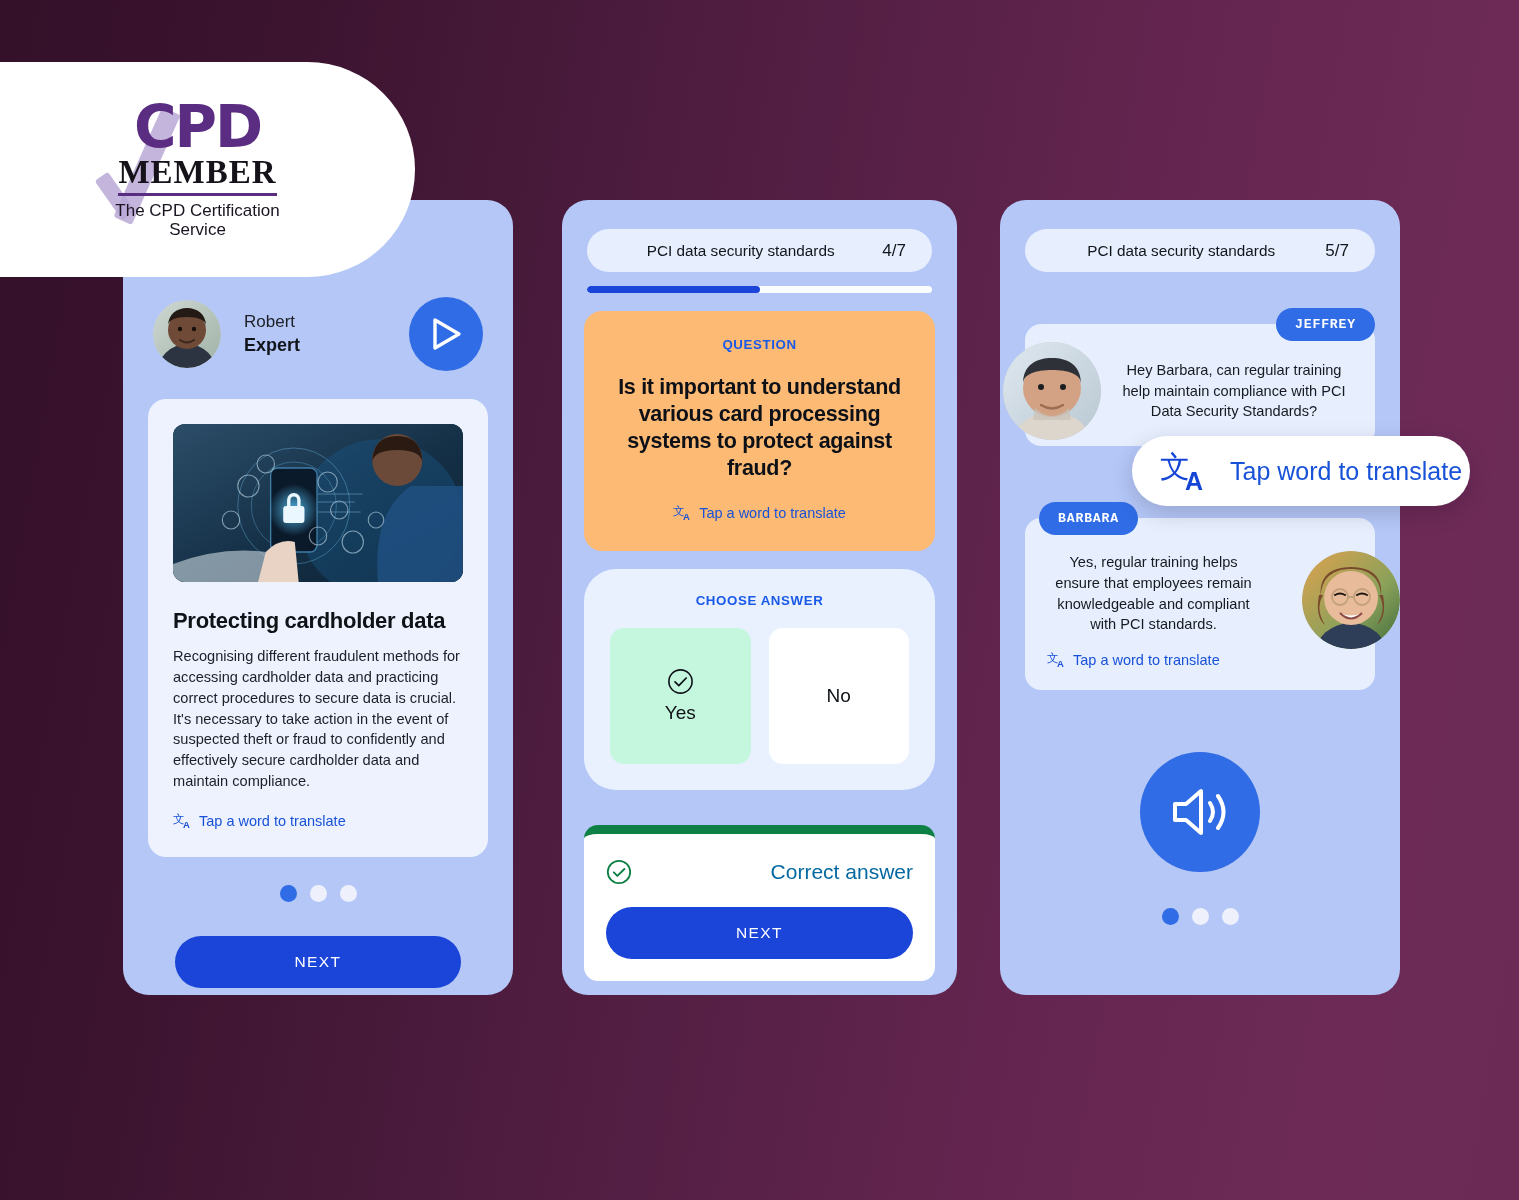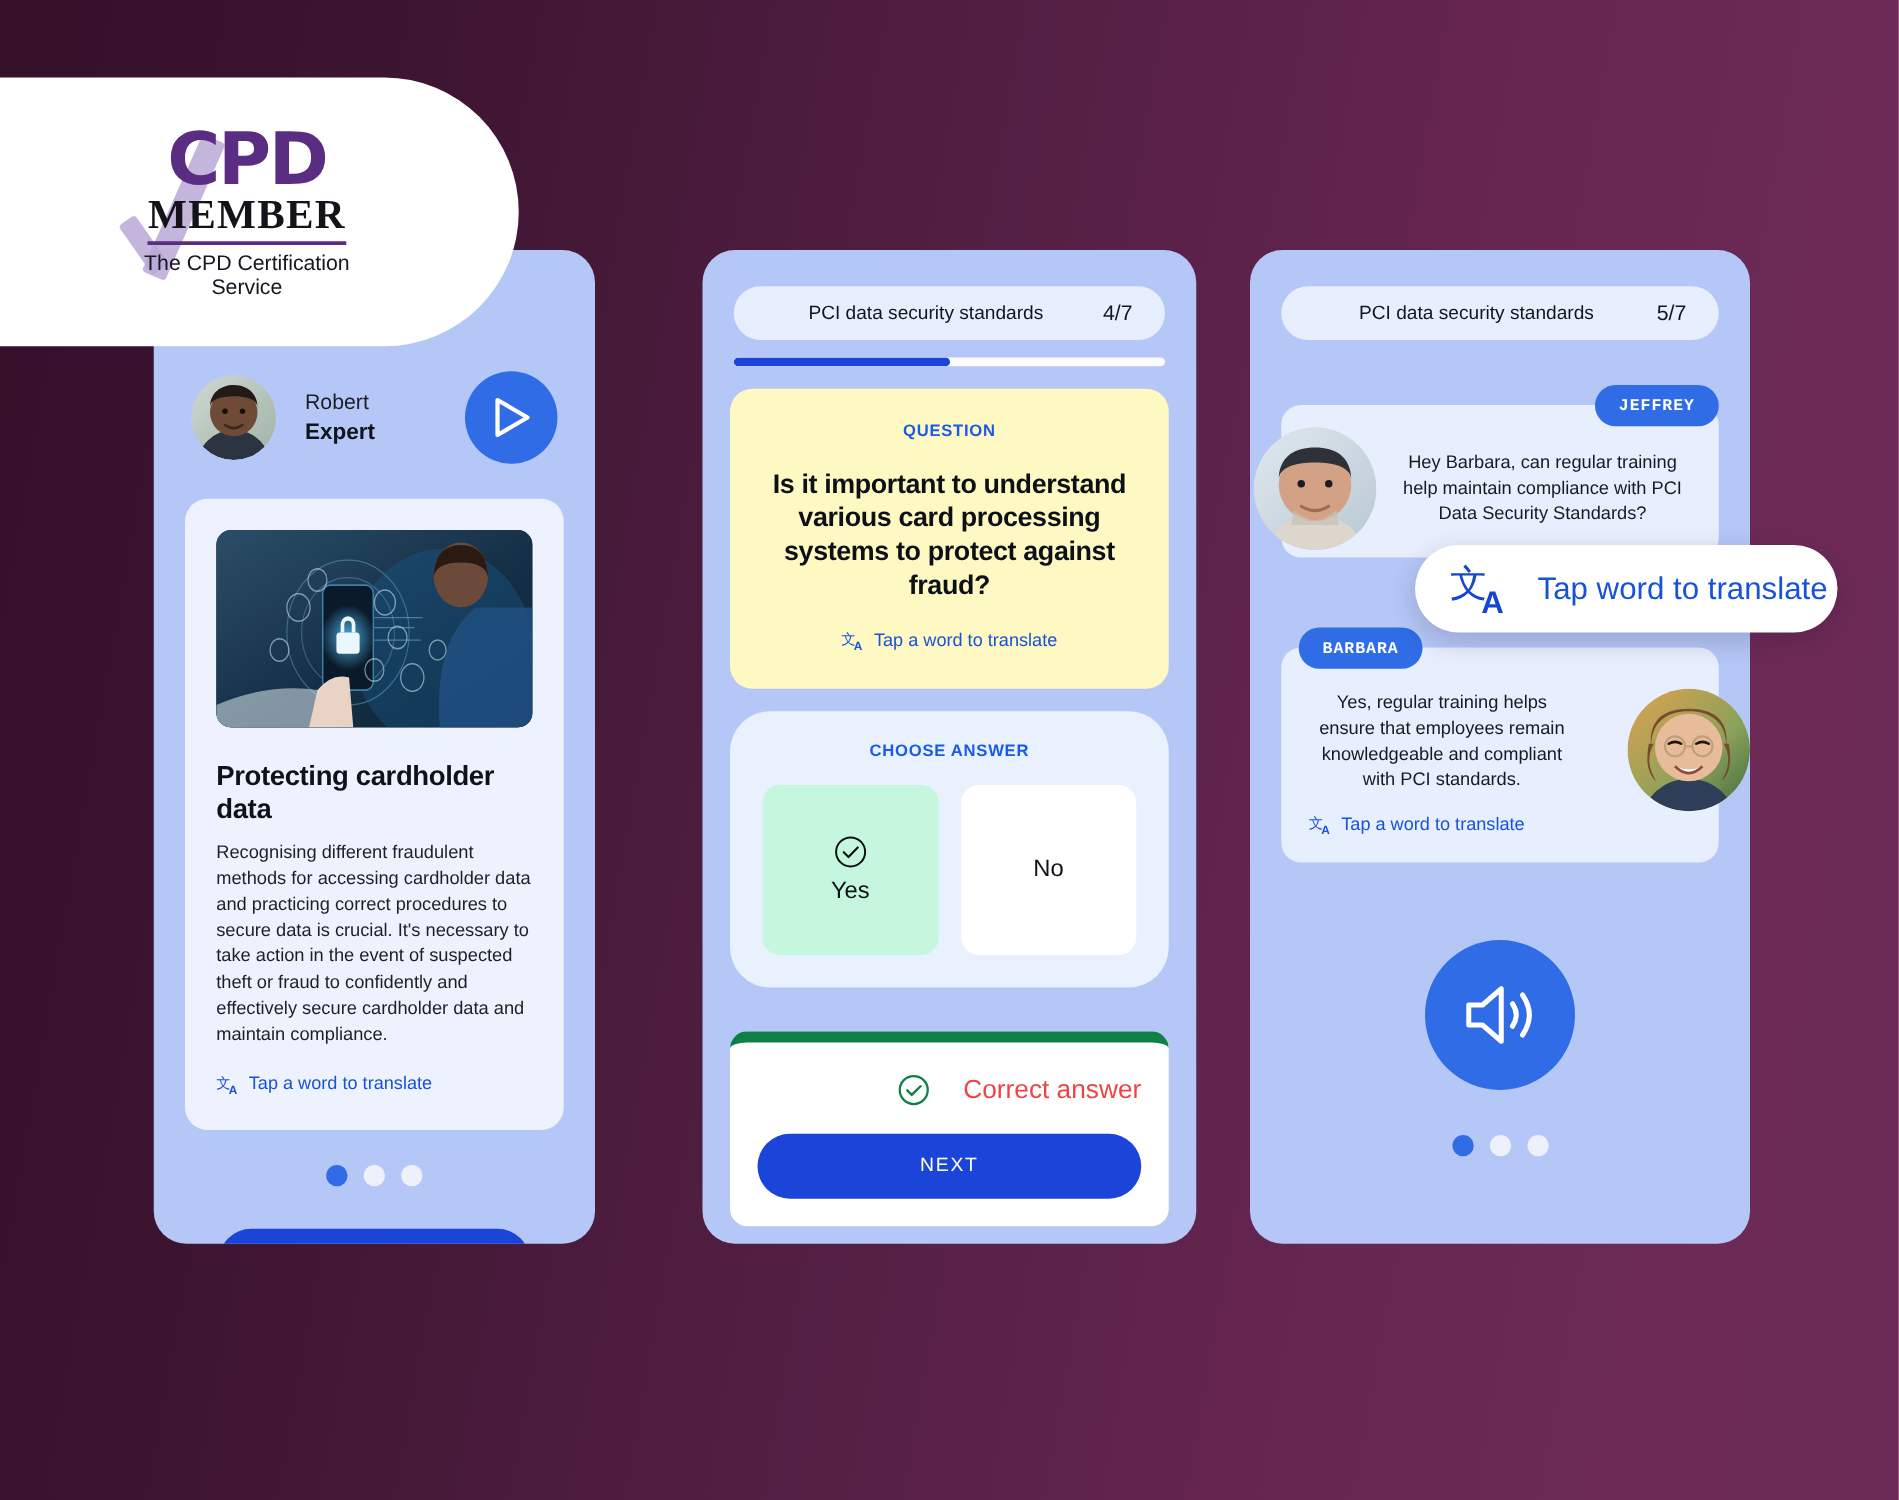--- a/index.html
+++ b/index.html
@@ -46,21 +46,21 @@
     position: relative; z-index: 1;
   }
 
   
   .phone {
     position: absolute;
     background: #b4c7f7;
     border-radius: 26px;
     overflow: hidden;
   }
-  #phone1 { left: 123px; top: 200px; width: 353px; height: 795px; }
+  #phone1 { left: 123px; top: 200px; width: 390px; height: 795px; }
   #phone2 { left: 562px; top: 200px; width: 395px; height: 795px; }
   #phone3 { left: 1000px; top: 200px; width: 400px; height: 795px; }
 
   
   .p1-head { display: flex; align-items: center; padding: 97px 30px 0 30px; }
   .avatar {
     width: 68px; height: 68px; border-radius: 50%;
     flex: 0 0 68px; overflow: hidden; background: #c9cfd4;
   }
   .p1-names { margin-left: 23px; flex: 1; }
@@ -110,21 +110,21 @@
   .hdr-title { flex: 1; text-align: center; font-size: 15.3px; color: #12161c; }
   .hdr-count { font-size: 17px; color: #12161c; font-weight: 500; margin-left: 14px; }
   .progress {
     margin: 14px 25px 0 25px; height: 7px; border-radius: 4px; background: #fbfcff;
     overflow: hidden;
   }
   .progress-fill { height: 100%; background: #1a45d8; border-radius: 4px; }
 
   
   .q-card {
-    margin: 18px 22px 0 22px; background: #fef9c3; border-radius: 18px;
+    margin: 18px 22px 0 22px; background: #fdba74; border-radius: 18px;
     padding: 26px 20px 30px 20px; text-align: center;
   }
   .q-label {
     font-size: 13.3px; font-weight: 700; color: #1a5ae8; letter-spacing: .6px;
   }
   .q-text {
     margin-top: 22px; font-size: 21.5px; font-weight: 700; color: #0d1117;
     line-height: 1.26; letter-spacing: -.3px;
   }
   .q-card .translate-row { justify-content: center; margin-top: 22px; }
@@ -142,22 +142,22 @@
     display: flex; flex-direction: column; align-items: center; justify-content: center;
     gap: 7px; cursor: pointer; font-size: 19px; color: #0e1217;
   }
   .a-opt.sel { background: #c5f7de; }
   .res-card {
     position: absolute; left: 22px; right: 22px; bottom: 14px;
     background: #ffffff; border-radius: 14px; padding: 0 22px 22px 22px;
     border-top: 9px solid #0f8045; overflow: hidden;
   }
   .res-row {
-    display: flex; align-items: center; justify-content: flex-end; gap: 27px;
-    padding: 25px 0 22px 0; font-size: 21px; color: #ef4444; font-weight: 500;
+    display: flex; align-items: center; justify-content: space-between; gap: 27px;
+    padding: 25px 0 22px 0; font-size: 21px; color: #0369a1; font-weight: 500;
   }
   .res-card .next-btn { margin: 0; width: 100%; }
 
   
   .chat-msg { position: relative; margin: 24px 25px 0 25px; }
   .chat-bubble {
     background: #e7eefd; border-radius: 16px; min-height: 120px;
   }
   .tag {
     position: absolute; z-index: 3; height: 33px; border-radius: 17px;

